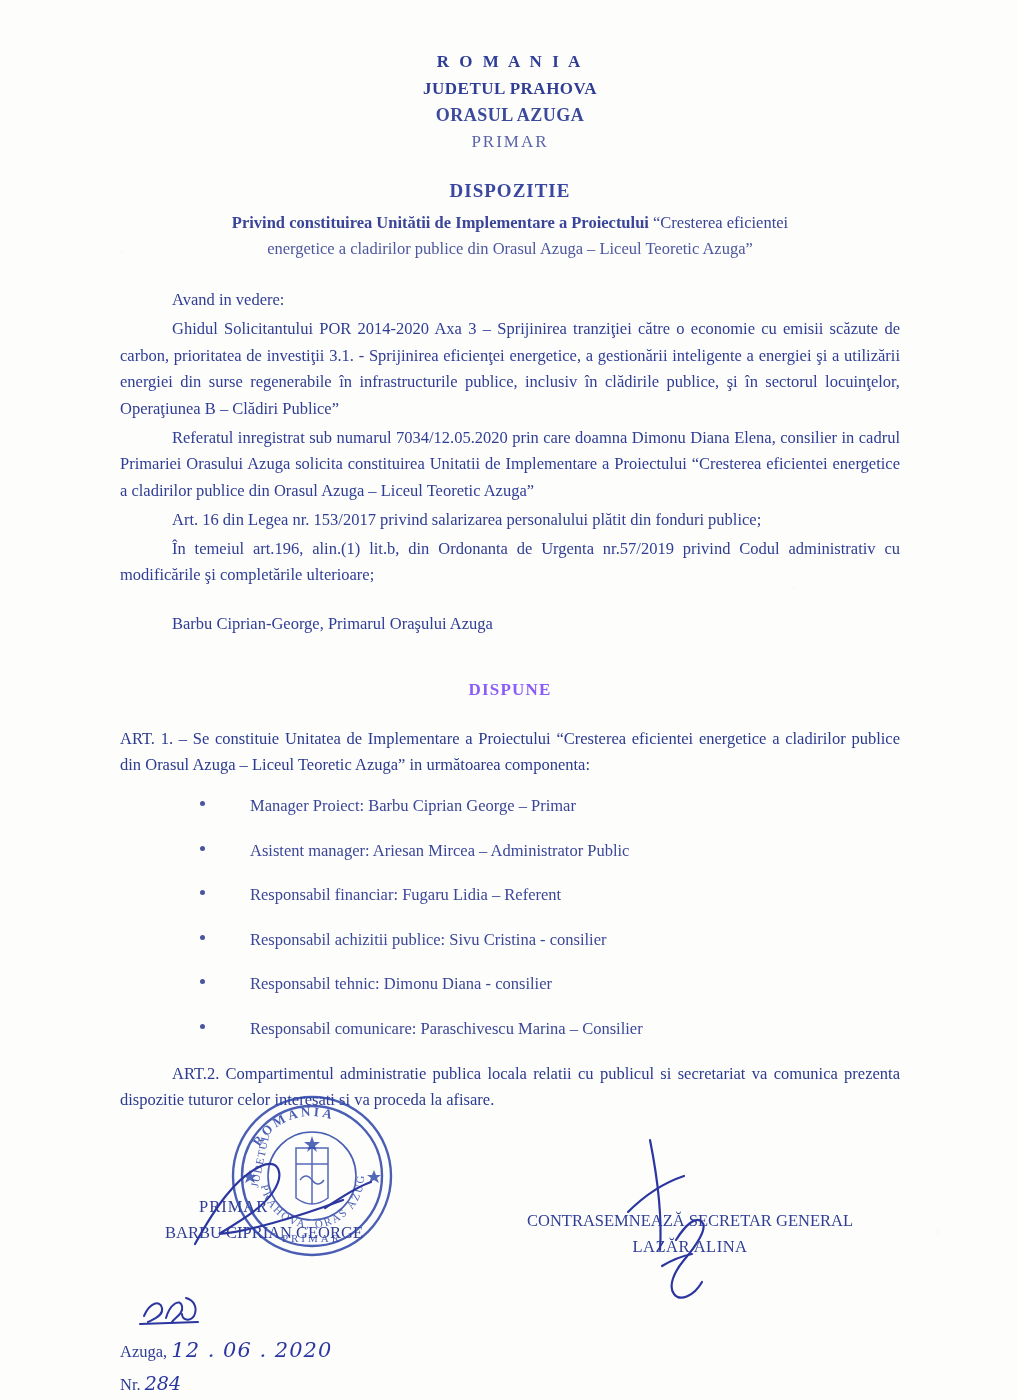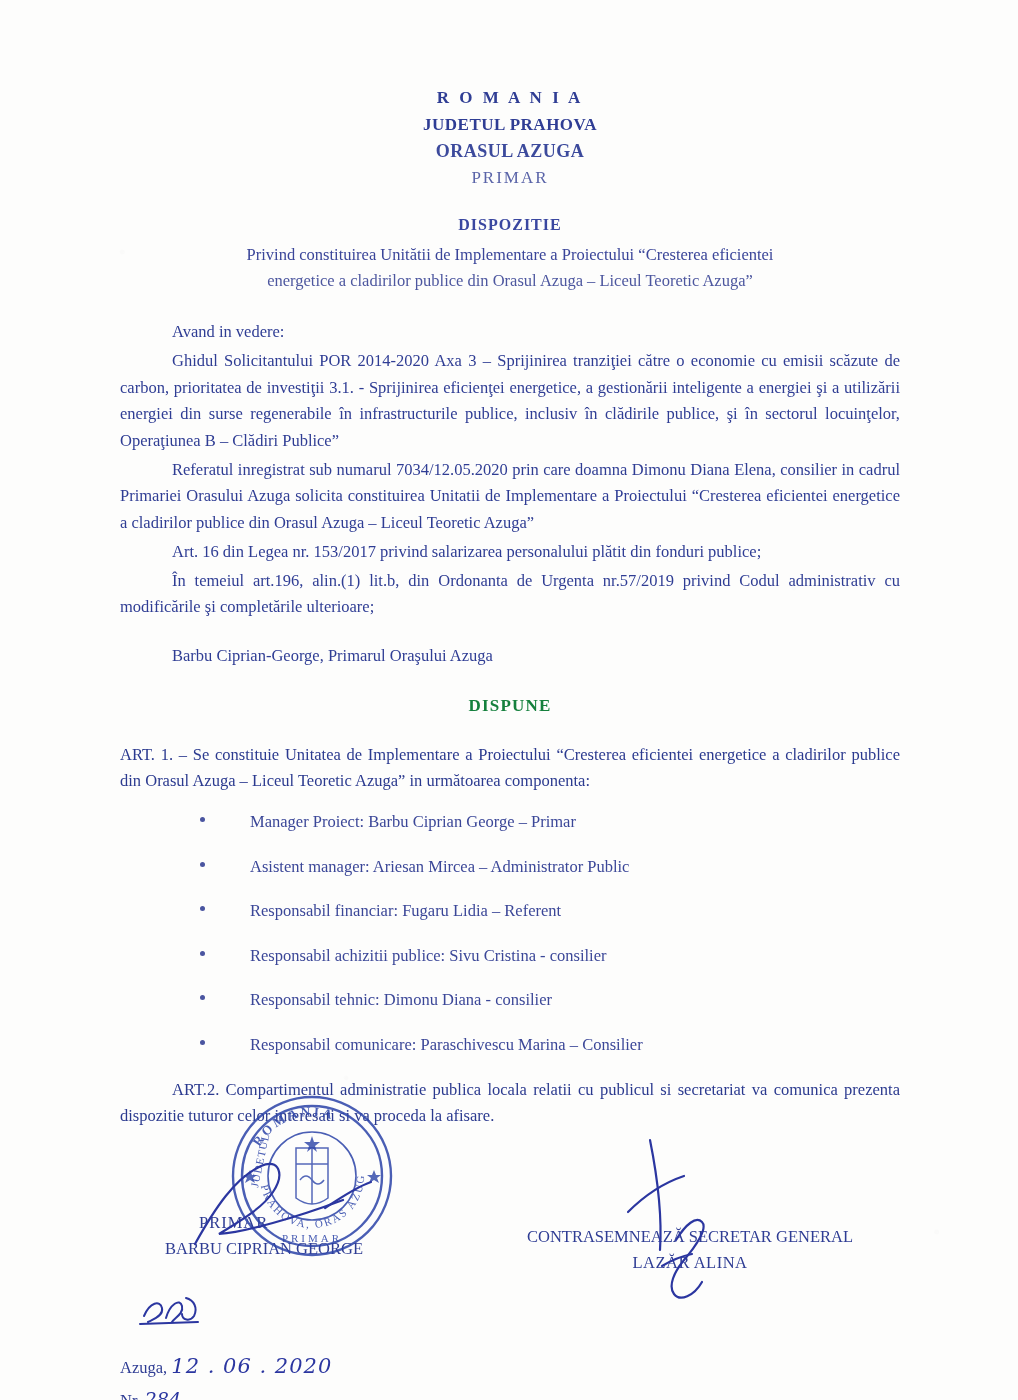--- a/index.html
+++ b/index.html
@@ -33,21 +33,20 @@
   .content {
     position: absolute;
     left: 120px;
     top: 52px;
     width: 780px;
   }
   .hdr {
     text-align: center;
     font-family: "Liberation Serif", serif;
     color: #2f3d94;
-    margin-top: 36px;
   }
   .hdr .l1 {
     font-size: 17px;
     font-weight: bold;
     letter-spacing: 3px;
     margin-bottom: 7px;
   }
   .hdr .l2 {
     font-size: 17px;
     font-weight: bold;
@@ -63,54 +62,54 @@
     text-align: center;
   }
   .hdr .l4 {
     font-size: 17px;
     letter-spacing: 2px;
     color: #5a64a8;
     margin-bottom: 28px;
   }
   .disp-title {
     text-align: center;
-    font-size: 16px;
+    font-size: 19px;
     font-weight: bold;
     letter-spacing: 1px;
     color: #3a47a0;
     margin-bottom: 8px;
   }
   .subtitle {
     text-align: center;
     font-size: 16.5px;
     line-height: 1.55;
     color: #3a4599;
   }
-  .subtitle .b { font-weight: normal; }
+  .subtitle .b { font-weight: bold; }
   .subtitle .g { color: #4d579f; }
   .body-block {
     margin-top: 26px;
     font-size: 16.5px;
     line-height: 1.62;
     text-align: justify;
     color: #2f3d94;
   }
   .ind {
     text-indent: 52px;
   }
   .p-sm { margin: 0; }
   .p-gap { margin-top: 2px; }
   .dispune {
     text-align: center;
     font-size: 17px;
     font-weight: bold;
     letter-spacing: 1.2px;
-    margin-top: 26px;
+    margin-top: 42px;
     margin-bottom: 26px;
-    color: #15803d;
+    color: #8b5cf6;
   }
   .art1 {
     font-size: 16.5px;
     line-height: 1.62;
     text-align: justify;
     margin: 0;
   }
   ul.members {
     list-style: none;
     margin: 14px 0 0 0;

